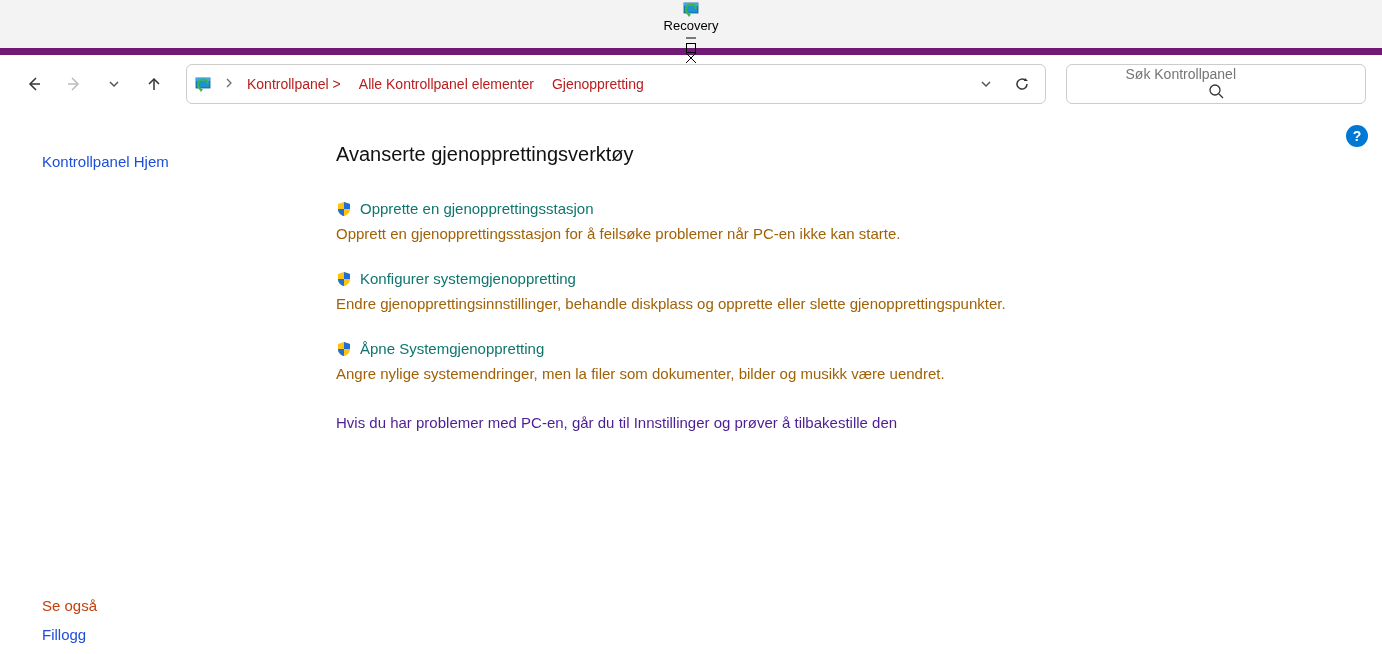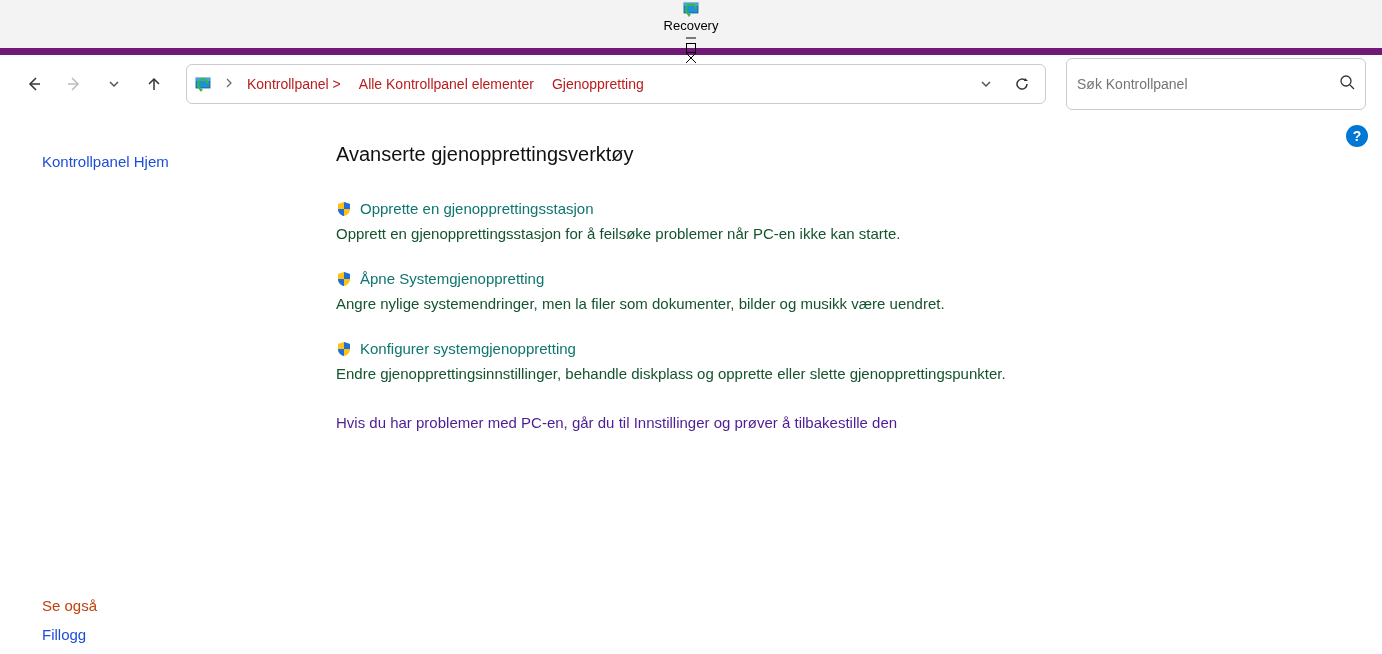--- a/index.html
+++ b/index.html
@@ -13,37 +13,37 @@
 
 .toolbar { height: 58px; display: flex; align-items: center; padding: 0 16px; gap: 4px; }
 .nav-btn { width: 36px; height: 36px; display: flex; align-items: center; justify-content: center; color: #555; border-radius: 4px; cursor: pointer; }
 .nav-btn.disabled { color: #bbb; cursor: default; }
 .addr-bar { flex: 1; height: 40px; border: 1px solid #ccc; border-radius: 6px; margin-left: 10px; display: flex; align-items: center; padding: 0 8px; gap: 6px; }
 .addr-icon { margin-right: 4px; }
 .addr-sep { color: #888; font-size: 11px; padding: 0 2px; }
 .addr-seg { font-size: 14px; color: #b91c1c; padding: 4px 6px; border-radius: 3px; cursor: pointer; white-space: nowrap; }
 .addr-spacer { flex: 1; }
 .addr-btn { width: 30px; height: 30px; display: flex; align-items: center; justify-content: center; color: #555; cursor: pointer; border-radius: 4px; }
-.search-box { width: 300px; height: 52px; border: 1px solid #ccc; border-radius: 6px; margin-left: 16px; display: flex; align-items: center; padding: 0 10px; }
+.search-box { width: 300px; height: 40px; border: 1px solid #ccc; border-radius: 6px; margin-left: 16px; display: flex; align-items: center; padding: 0 10px; flex-direction: column; }
 .search-input { flex: 1; border: none; outline: none; font-size: 14px; color: #555; background: transparent; }
 .search-icon { color: #555; }
 
 .body-area { display: flex; height: calc(654px - 42px - 58px); position: relative; }
 .sidebar { width: 300px; padding: 36px 0 0 42px; display: flex; flex-direction: column; }
 .sidebar-link { font-size: 15px; color: #1d4ed8; cursor: pointer; padding: 4px 0; }
 .sidebar-spacer { flex: 1; }
 .sidebar-footer { padding-bottom: 20px; }
 .sidebar-footer-title { font-size: 15px; color: #c2410c; margin-bottom: 8px; }
 
 .content { flex: 1; padding: 30px 40px 0 36px; position: relative; }
 .content h1 { font-size: 20px; font-weight: 400; color: #111; margin-bottom: 34px; }
 .option { margin-bottom: 26px; max-width: 900px; }
 .option-head { display: flex; align-items: center; gap: 8px; margin-bottom: 6px; }
 .option-link { font-size: 15px; color: #0f766e; cursor: pointer; }
-.option-desc { font-size: 15px; color: #14532d; line-height: 1.4; }
+.option-desc { font-size: 15px; color: #a16207; line-height: 1.4; }
 .footer-text { font-size: 15px; color: #4c1d95; margin-top: 30px; }
 
 .help-btn { position: absolute; top: 12px; right: 14px; width: 22px; height: 22px; border-radius: 50%; background: #0078d4; color: #fff; display: flex; align-items: center; justify-content: center; font-size: 14px; font-weight: bold; cursor: pointer; }
 
 .shield { display: inline-block; width: 16px; height: 16px; position: relative; }
 .shield svg { display: block; }
 .recov-icon svg { display: block; }
 </style>
 </head>
 <body>
@@ -178,35 +178,35 @@
 
     <div class="option">
       <div class="option-head">
         <span class="shield">
           <svg width="16" height="16" viewBox="0 0 16 16">
             <path d="M8 1 L14 3 V8 C14 12 11 14.5 8 15 C5 14.5 2 12 2 8 V3 Z" fill="#ffc20e"></path>
             <path d="M8 1 L14 3 V8 L8 8 Z" fill="#1e6fd9"></path>
             <path d="M8 8 L8 15 C5 14.5 2 12 2 8 Z" fill="#1e6fd9"></path>
           </svg>
         </span>
-        <span class="option-link">Åpne Systemgjenoppretting</span>
-      </div>
-      <div class="option-desc">Angre nylige systemendringer, men la filer som dokumenter, bilder og musikk være uendret.</div>
+        <span class="option-link">Konfigurer systemgjenoppretting</span>
+      </div>
+      <div class="option-desc">Endre gjenopprettingsinnstillinger, behandle diskplass og opprette eller slette gjenopprettingspunkter.</div>
     </div>
 
     <div class="option">
       <div class="option-head">
         <span class="shield">
           <svg width="16" height="16" viewBox="0 0 16 16">
             <path d="M8 1 L14 3 V8 C14 12 11 14.5 8 15 C5 14.5 2 12 2 8 V3 Z" fill="#ffc20e"></path>
             <path d="M8 1 L14 3 V8 L8 8 Z" fill="#1e6fd9"></path>
             <path d="M8 8 L8 15 C5 14.5 2 12 2 8 Z" fill="#1e6fd9"></path>
           </svg>
         </span>
-        <span class="option-link">Konfigurer systemgjenoppretting</span>
-      </div>
-      <div class="option-desc">Endre gjenopprettingsinnstillinger, behandle diskplass og opprette eller slette gjenopprettingspunkter.</div>
+        <span class="option-link">Åpne Systemgjenoppretting</span>
+      </div>
+      <div class="option-desc">Angre nylige systemendringer, men la filer som dokumenter, bilder og musikk være uendret.</div>
     </div>
 
     <div class="footer-text">Hvis du har problemer med PC-en, går du til Innstillinger og prøver å tilbakestille den</div>
   </div>
 
 </div>
 
 </body></html>

